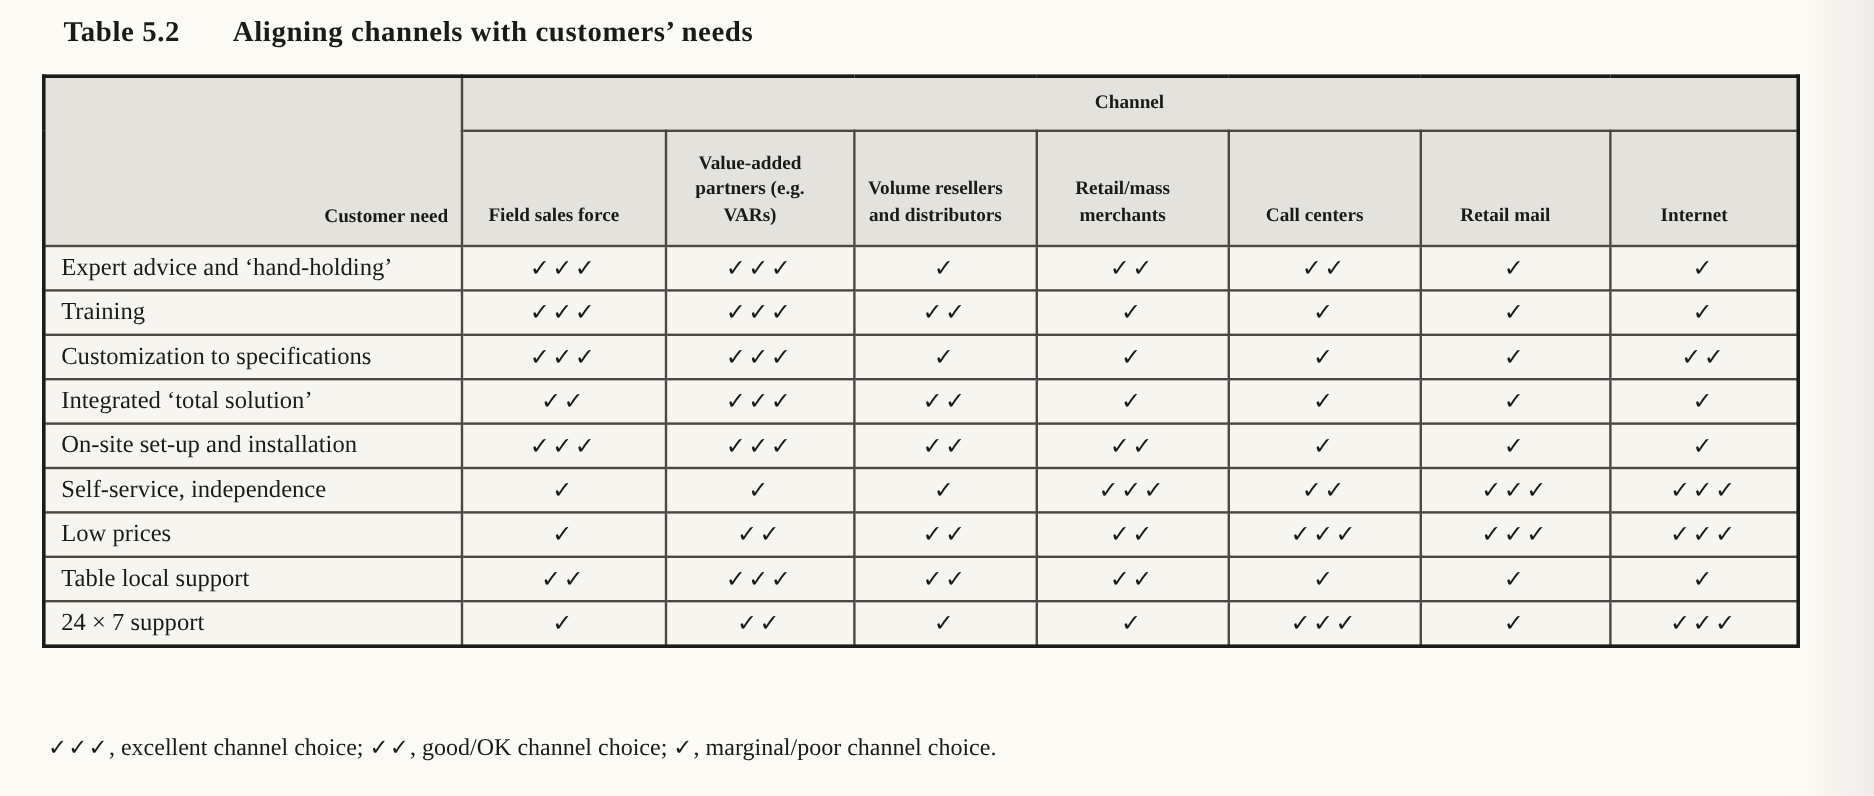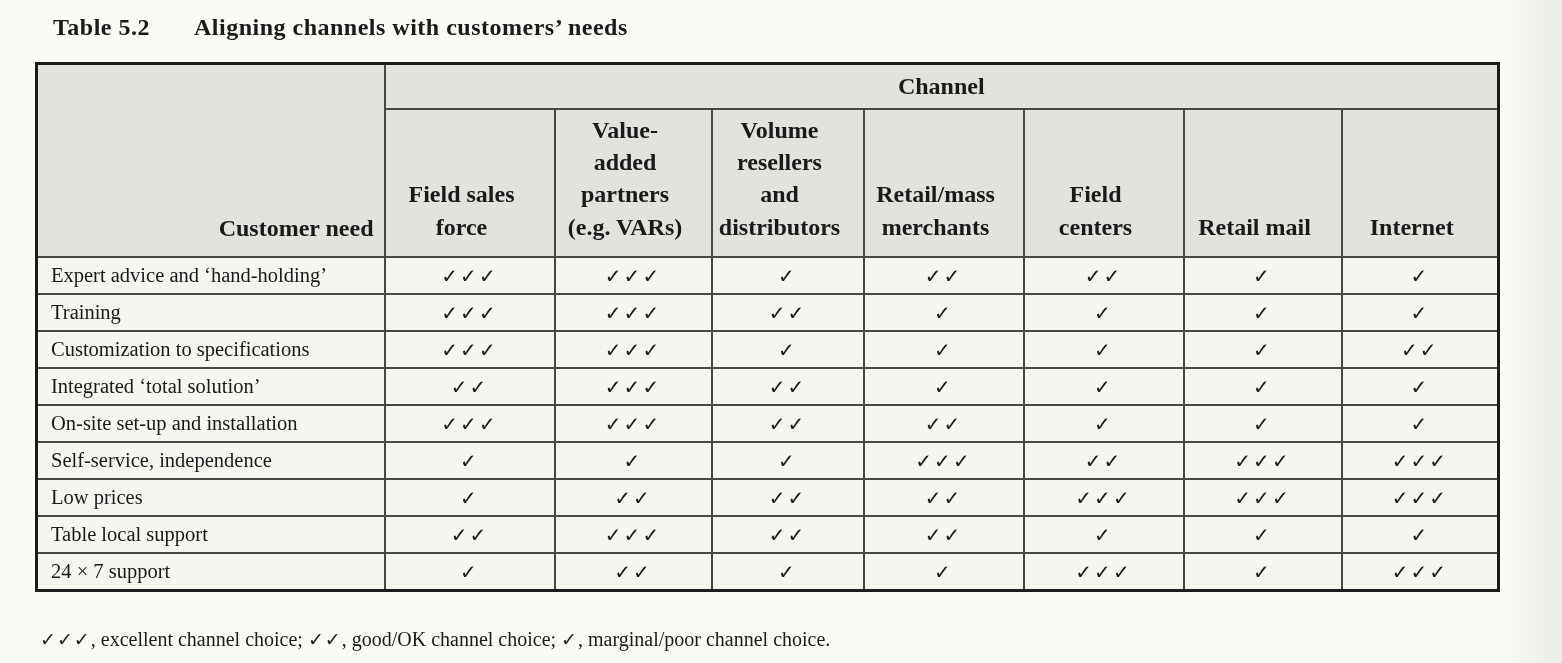--- a/index.html
+++ b/index.html
@@ -37,21 +37,21 @@
     border: 3px solid var(--border-outer);
     background: var(--cell-bg);
   }
   .align-table th, .align-table td {
     border: 2px solid var(--border-inner);
     overflow: hidden;
   }
   .align-table th {
     background: var(--header-bg);
     font-weight: bold;
-    font-size: 24px;
+    font-size: 16px;
   }
   th.corner-cell {
     text-align: right;
     vertical-align: bottom;
     padding: 0 10px 14px 12px;
   }
   th.channel-span {
     text-align: center;
     vertical-align: middle;
     height: 45px;
@@ -79,21 +79,21 @@
   }
   .chk, td.rating-cell {
     font-family: "DejaVu Sans", sans-serif;
     font-weight: bold;
     font-style: italic;
     font-size: 20px;
     letter-spacing: 2px;
     color: var(--text);
   }
   .legend-line {
-    position: absolute; left: 40px; top: 628px;
+    position: absolute; left: 40px; top: 612px;
     font-size: 20px;
     white-space: nowrap;
   }
   .legend-line .chk { font-size: 19px; letter-spacing: 1px; }
 </style>
 </head>
 <body>
 
 <div class="page-edge"></div>
 
@@ -115,21 +115,21 @@
   <thead>
     <tr>
       <th class="corner-cell" rowspan="2">Customer need</th>
       <th class="channel-span" colspan="7">Channel</th>
     </tr>
     <tr>
       <th class="col-head">Field sales force</th>
       <th class="col-head">Value-added partners (e.g. VARs)</th>
       <th class="col-head">Volume resellers and distributors</th>
       <th class="col-head">Retail/mass merchants</th>
-      <th class="col-head">Field centers</th>
+      <th class="col-head">Call centers</th>
       <th class="col-head">Retail mail</th>
       <th class="col-head">Internet</th>
     </tr>
   </thead>
   <tbody>
     <tr>
       <td class="need-cell">Expert advice and ‘hand-holding’</td>
       <td class="rating-cell">✓✓✓</td>
       <td class="rating-cell">✓✓✓</td>
       <td class="rating-cell">✓</td>

